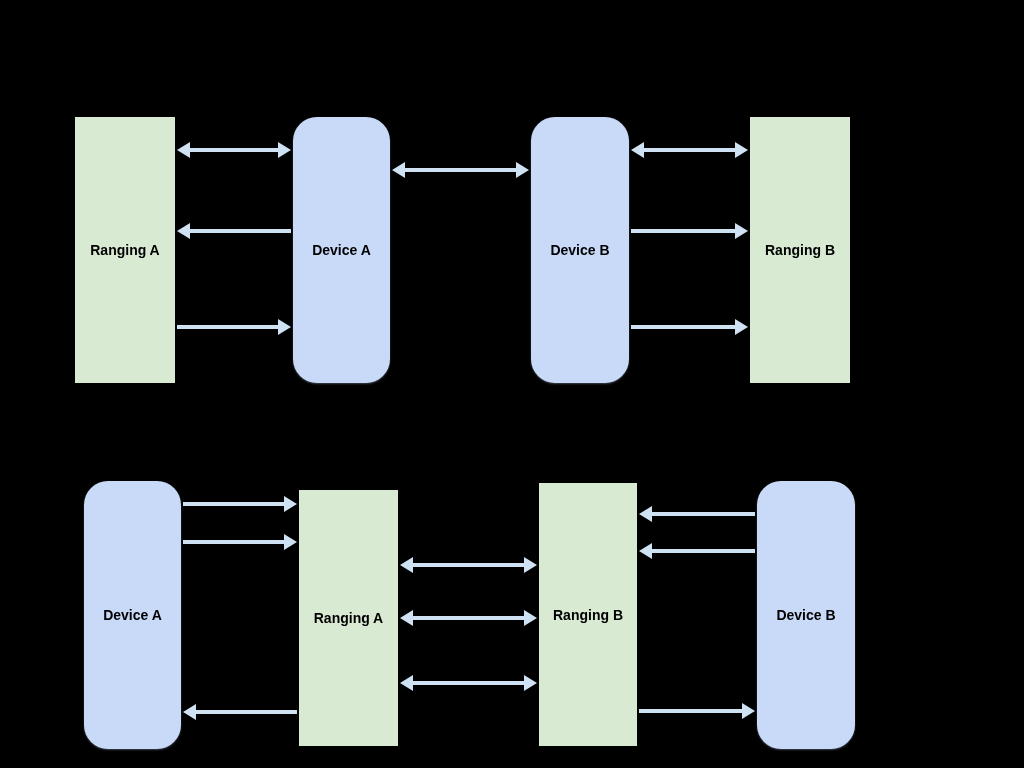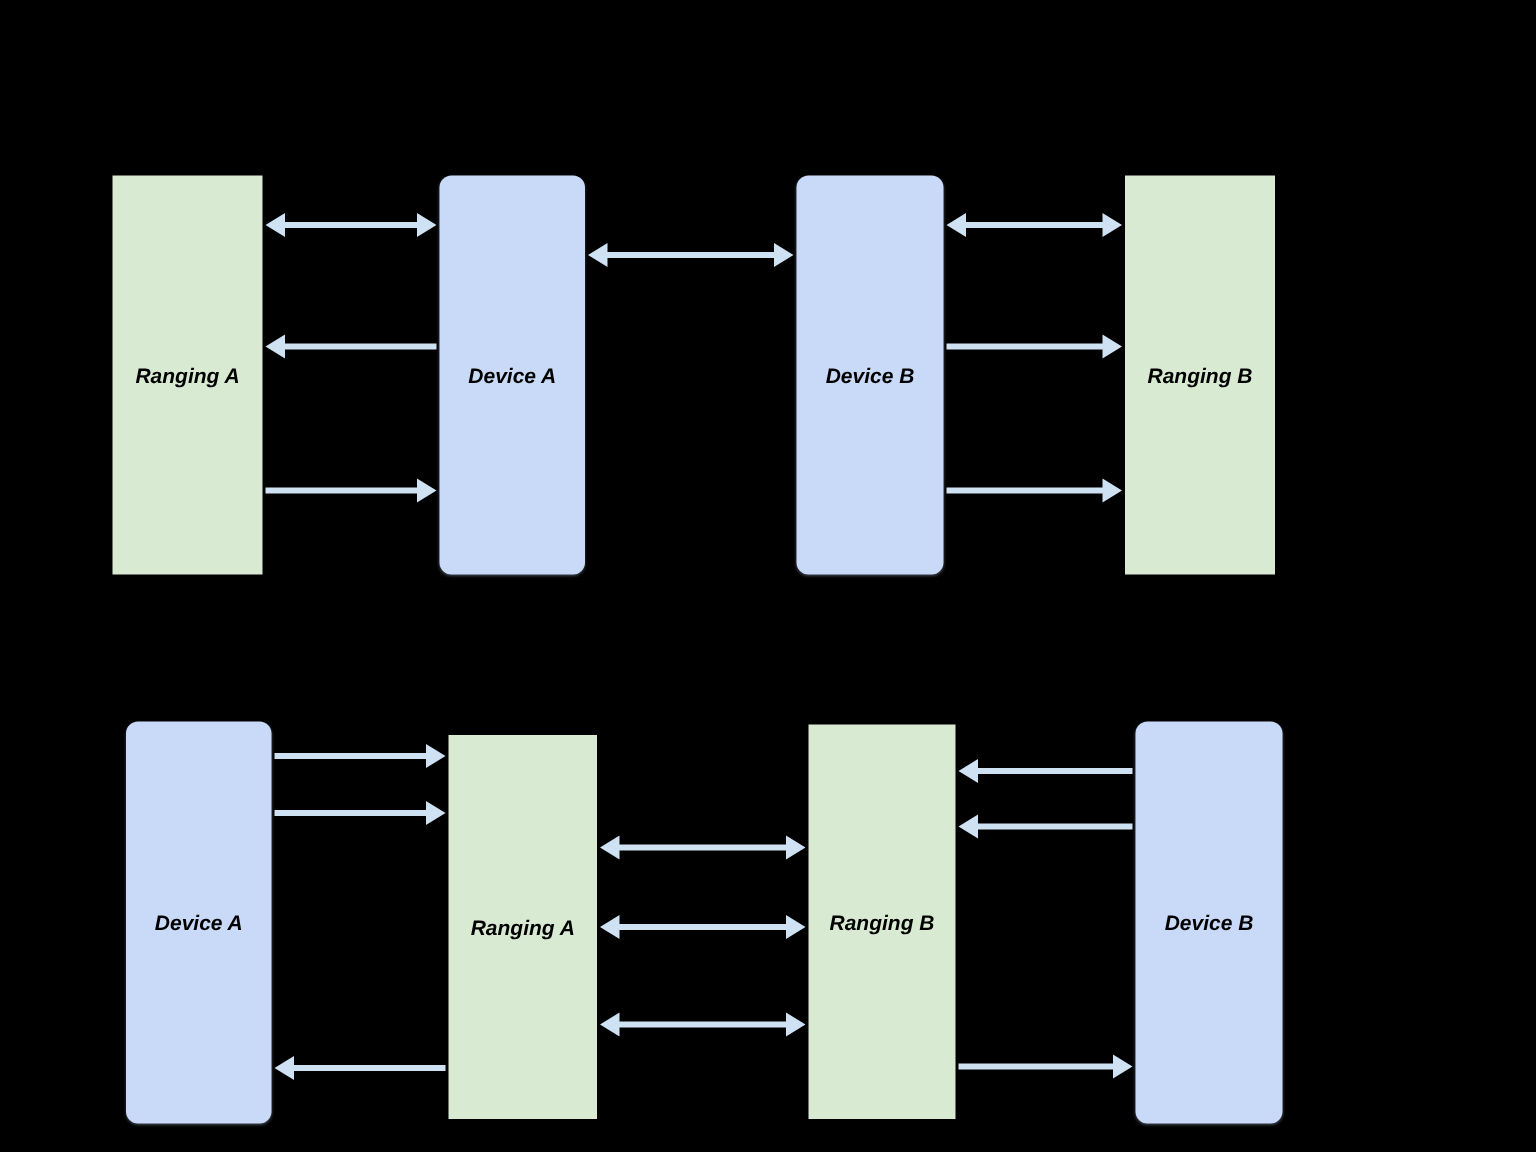--- a/index.html
+++ b/index.html
@@ -3,32 +3,32 @@
 <meta charset="utf-8">
 <style>
   html,body{margin:0;padding:0;}
   body{
     width:1024px;height:768px;
     background:#000000;
     overflow:hidden;
     font-family:"Liberation Sans", sans-serif;
     position:relative;
   }
-  .canvas{position:absolute;left:0;top:0;width:1024px;height:736px;font-style:italic;}
+  .canvas{position:absolute;left:0;top:0;width:1024px;height:736px;}
   .node{
     position:absolute;
     display:flex;align-items:center;justify-content:center;
     color:#000;font-weight:bold;font-size:14px;
     text-align:center;
     box-sizing:border-box;
   }
   .node.ranging{background:var(--ranging-fill,#d9ead3);}
   .node.device{
     background:var(--device-fill,#c9daf8);
-    border-radius:8px;
+    border-radius:24px;
     box-shadow:0 1px 2px rgba(110,120,140,0.55);
   }
   .node-label{pointer-events:none;}
   .arrow{position:absolute;height:16px;}
   .arrow .shaft{
     position:absolute;top:6px;height:4px;
     background:var(--arrow-color,#cfe2f3);
   }
   .arrow .head{
     position:absolute;top:0;width:0;height:0;

